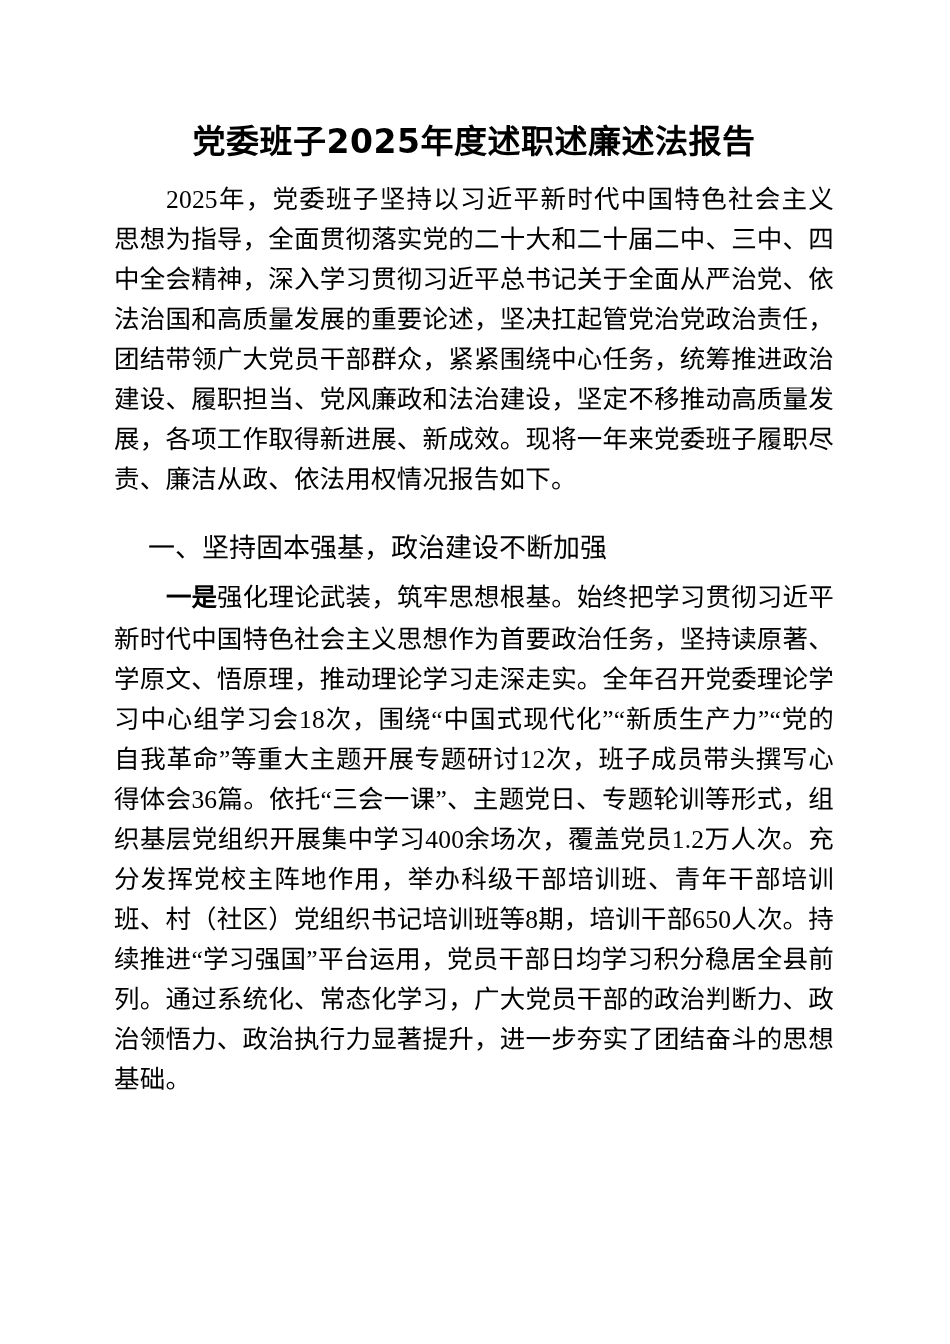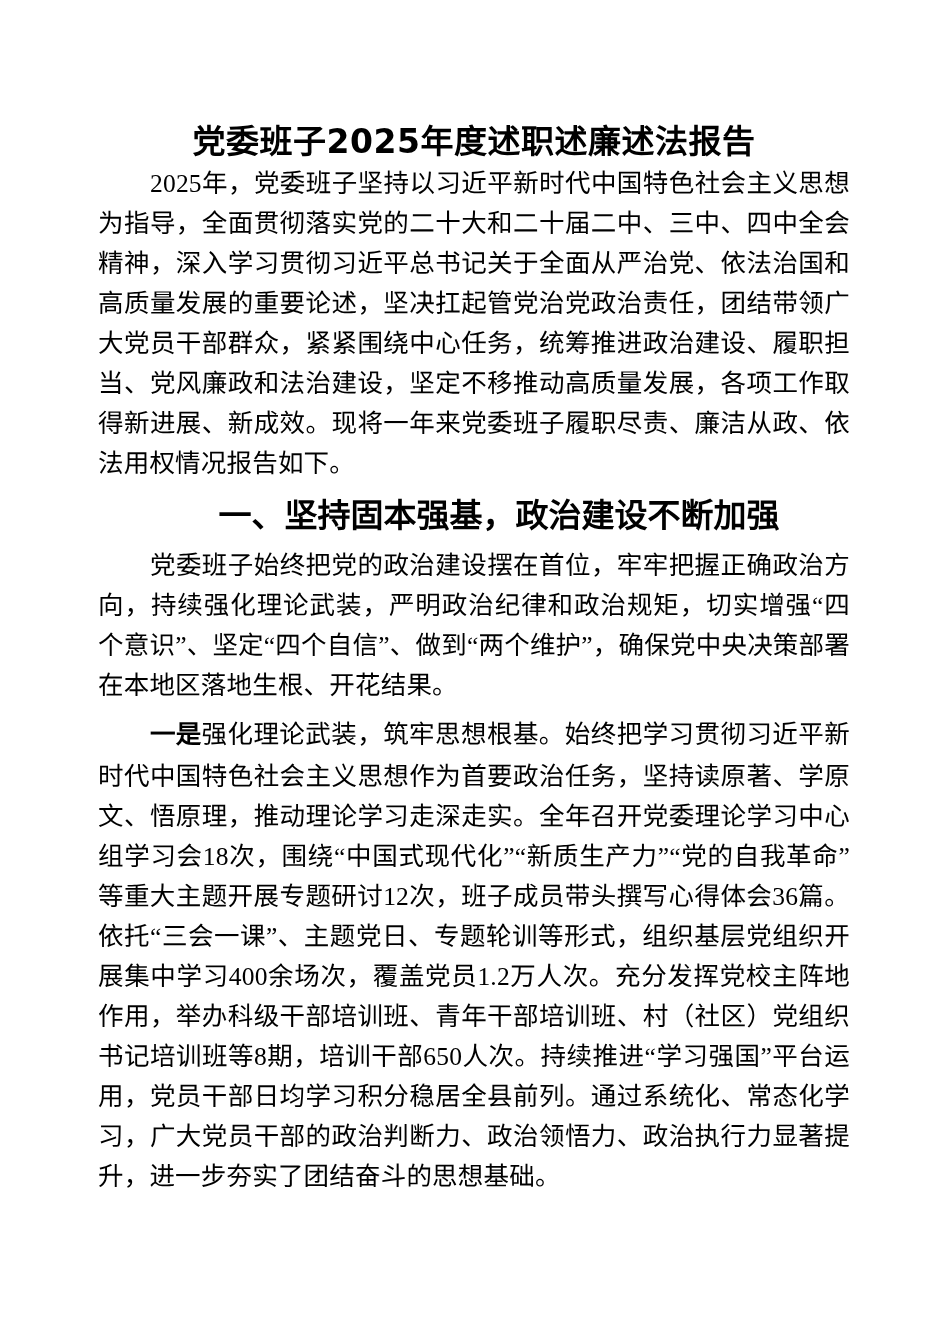--- a/index.html
+++ b/index.html
@@ -42,37 +42,36 @@
     margin: 0;
     padding-top: 120px;
     padding-bottom: 0;
     color: #000;
     white-space: nowrap;
   }
 
   
   .section-heading {
     font-family: "DejaVu Sans", "Liberation Sans", sans-serif;
-    font-weight: 700;
-    font-size: 33px;
+    font-weight: 400;
+    font-size: 27px;
     line-height: 40px;
     margin: 0;
     padding-top: 12px;
     padding-bottom: 10px;
     text-indent: 50px;
     color: #000;
-    text-align: center;
   }
 
   
   .body-para {
     font-family: "Liberation Serif", "DejaVu Serif", serif;
     font-size: 25.5px;
     line-height: 40px;
-    margin: 0;
+    margin: 16px;
     padding: 0;
     text-indent: 52px;
     text-align: justify;
     text-justify: inter-ideograph;
     color: #000;
     letter-spacing: 0.2px;
     word-break: break-all;
   }
 
   .body-para + .body-para {
@@ -95,19 +94,18 @@
 
 <div class="page">
   <div class="content">
 
     <h1 class="doc-title">党委班子2025年度述职述廉述法报告</h1>
 
     <p class="body-para">2025年，党委班子坚持以习近平新时代中国特色社会主义思想为指导，全面贯彻落实党的二十大和二十届二中、三中、四中全会精神，深入学习贯彻习近平总书记关于全面从严治党、依法治国和高质量发展的重要论述，坚决扛起管党治党政治责任，团结带领广大党员干部群众，紧紧围绕中心任务，统筹推进政治建设、履职担当、党风廉政和法治建设，坚定不移推动高质量发展，各项工作取得新进展、新成效。现将一年来党委班子履职尽责、廉洁从政、依法用权情况报告如下。</p>
 
     <h2 class="section-heading">一、坚持固本强基，政治建设不断加强</h2>
 
-    <p class="body-para">党委班子始终把党的政治建设摆在首位，牢牢把握正确政治方向，持续强化理论武装，严明政治纪律和政治规矩，切实增强“四个意识”、坚定“四个自信”、做到“两个维护”，确保党中央决策部署在本地区落地生根、开花结果。</p>
 
     <p class="body-para"><span class="lead-in">一是</span><span>强化理论武装，筑牢思想根基。始终把学习贯彻习近平新时代中国特色社会主义思想作为首要政治任务，坚持读原著、学原文、悟原理，推动理论学习走深走实。全年召开党委理论学习中心组学习会18次，围绕“中国式现代化”“新质生产力”“党的自我革命”等重大主题开展专题研讨12次，班子成员带头撰写心得体会36篇。依托“三会一课”、主题党日、专题轮训等形式，组织基层党组织开展集中学习400余场次，覆盖党员1.2万人次。充分发挥党校主阵地作用，举办科级干部培训班、青年干部培训班、村（社区）党组织书记培训班等8期，培训干部650人次。持续推进“学习强国”平台运用，党员干部日均学习积分稳居全县前列。通过系统化、常态化学习，广大党员干部的政治判断力、政治领悟力、政治执行力显著提升，进一步夯实了团结奋斗的思想基础。</span></p>
 
 
   </div>
 </div>
 
 </body></html>

